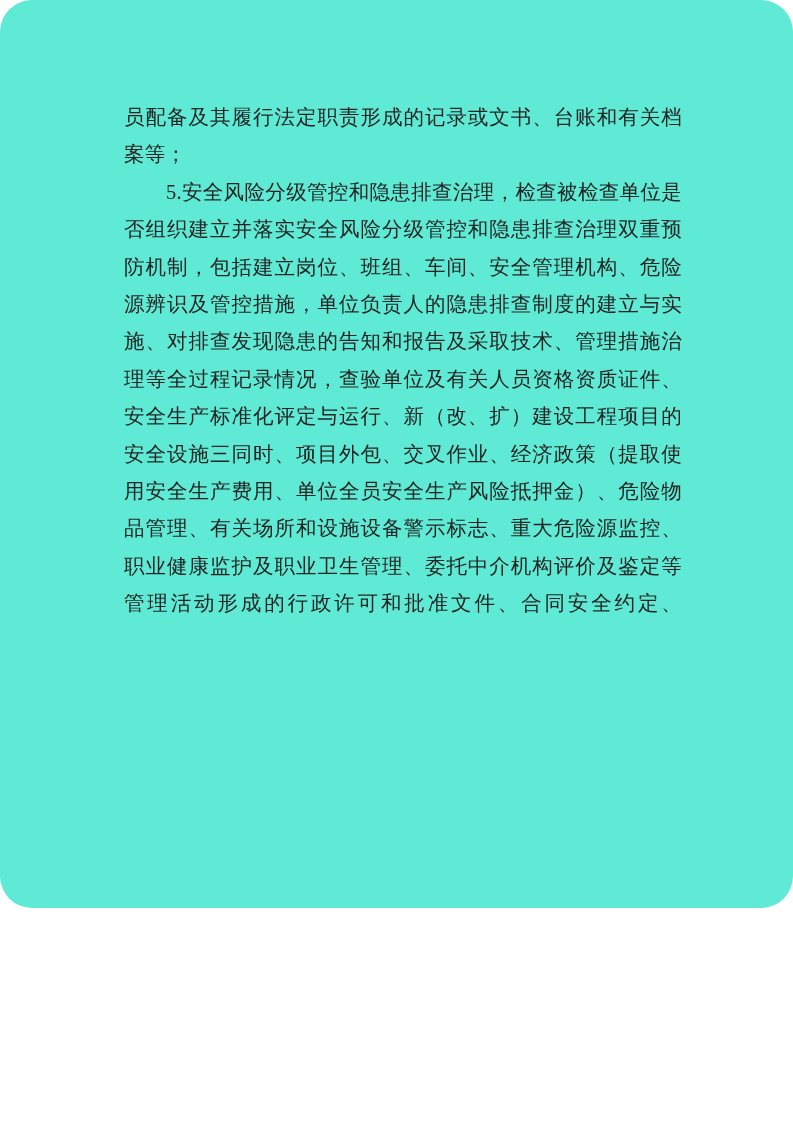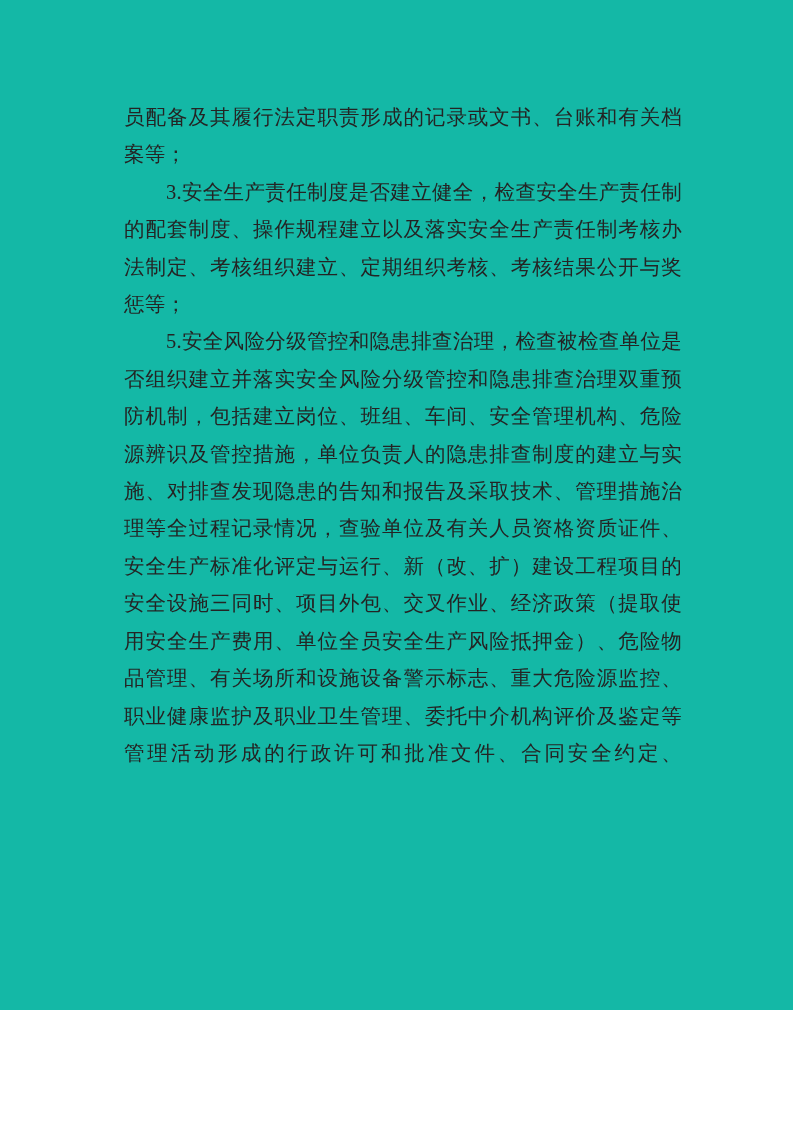--- a/index.html
+++ b/index.html
@@ -1,24 +1,25 @@
 <!DOCTYPE html>
 <html><head>
 <meta charset="utf-8">
 <style>
   * { box-sizing: border-box; }
   html, body { margin: 0; padding: 0; background: #ffffff; }
   .page {
     position: relative;
     width: 793px;
-    height: 1010px;
-    background: #14b8a6;
+    height: 908px;
+    background: #5eead4;
     overflow: hidden;
     font-family: "Liberation Serif", "DejaVu Serif", serif;
     color: #242424;
+    border-radius: 32px;
   }
   .text-body {
     position: absolute;
     left: 124px;
     top: 99px;
     width: 558px;
     font-size: 20.5px;
     line-height: 37.4px;
     text-align: justify;
     letter-spacing: 0.2px;
@@ -42,18 +43,17 @@
     color: #2a2a2a;
   }
 </style>
 </head>
 <body>
 
 <div class="page">
   <div class="text-body" id="text-body">
   <p class="para">员配备及其履行法定职责形成的记录或文书、台账和有关档案等；</p>
 
-  <p class="para indent">3.安全生产责任制度是否建立健全，检查安全生产责任制的配套制度、操作规程建立以及落实安全生产责任制考核办法制定、考核组织建立、定期组织考核、考核结果公开与奖惩等；</p>
 
 
   <p class="para indent justify-last">5.安全风险分级管控和隐患排查治理，检查被检查单位是否组织建立并落实安全风险分级管控和隐患排查治理双重预防机制，包括建立岗位、班组、车间、安全管理机构、危险源辨识及管控措施，单位负责人的隐患排查制度的建立与实施、对排查发现隐患的告知和报告及采取技术、管理措施治理等全过程记录情况，查验单位及有关人员资格资质证件、安全生产标准化评定与运行、新（改、扩）建设工程项目的安全设施三同时、项目外包、交叉作业、经济政策（提取使用安全生产费用、单位全员安全生产风险抵押金）、危险物品管理、有关场所和设施设备警示标志、重大危险源监控、职业健康监护及职业卫生管理、委托中介机构评价及鉴定等管理活动形成的行政许可和批准文件、合同安全约定、</p>
 </div>
 </div>
 
 </body></html>

